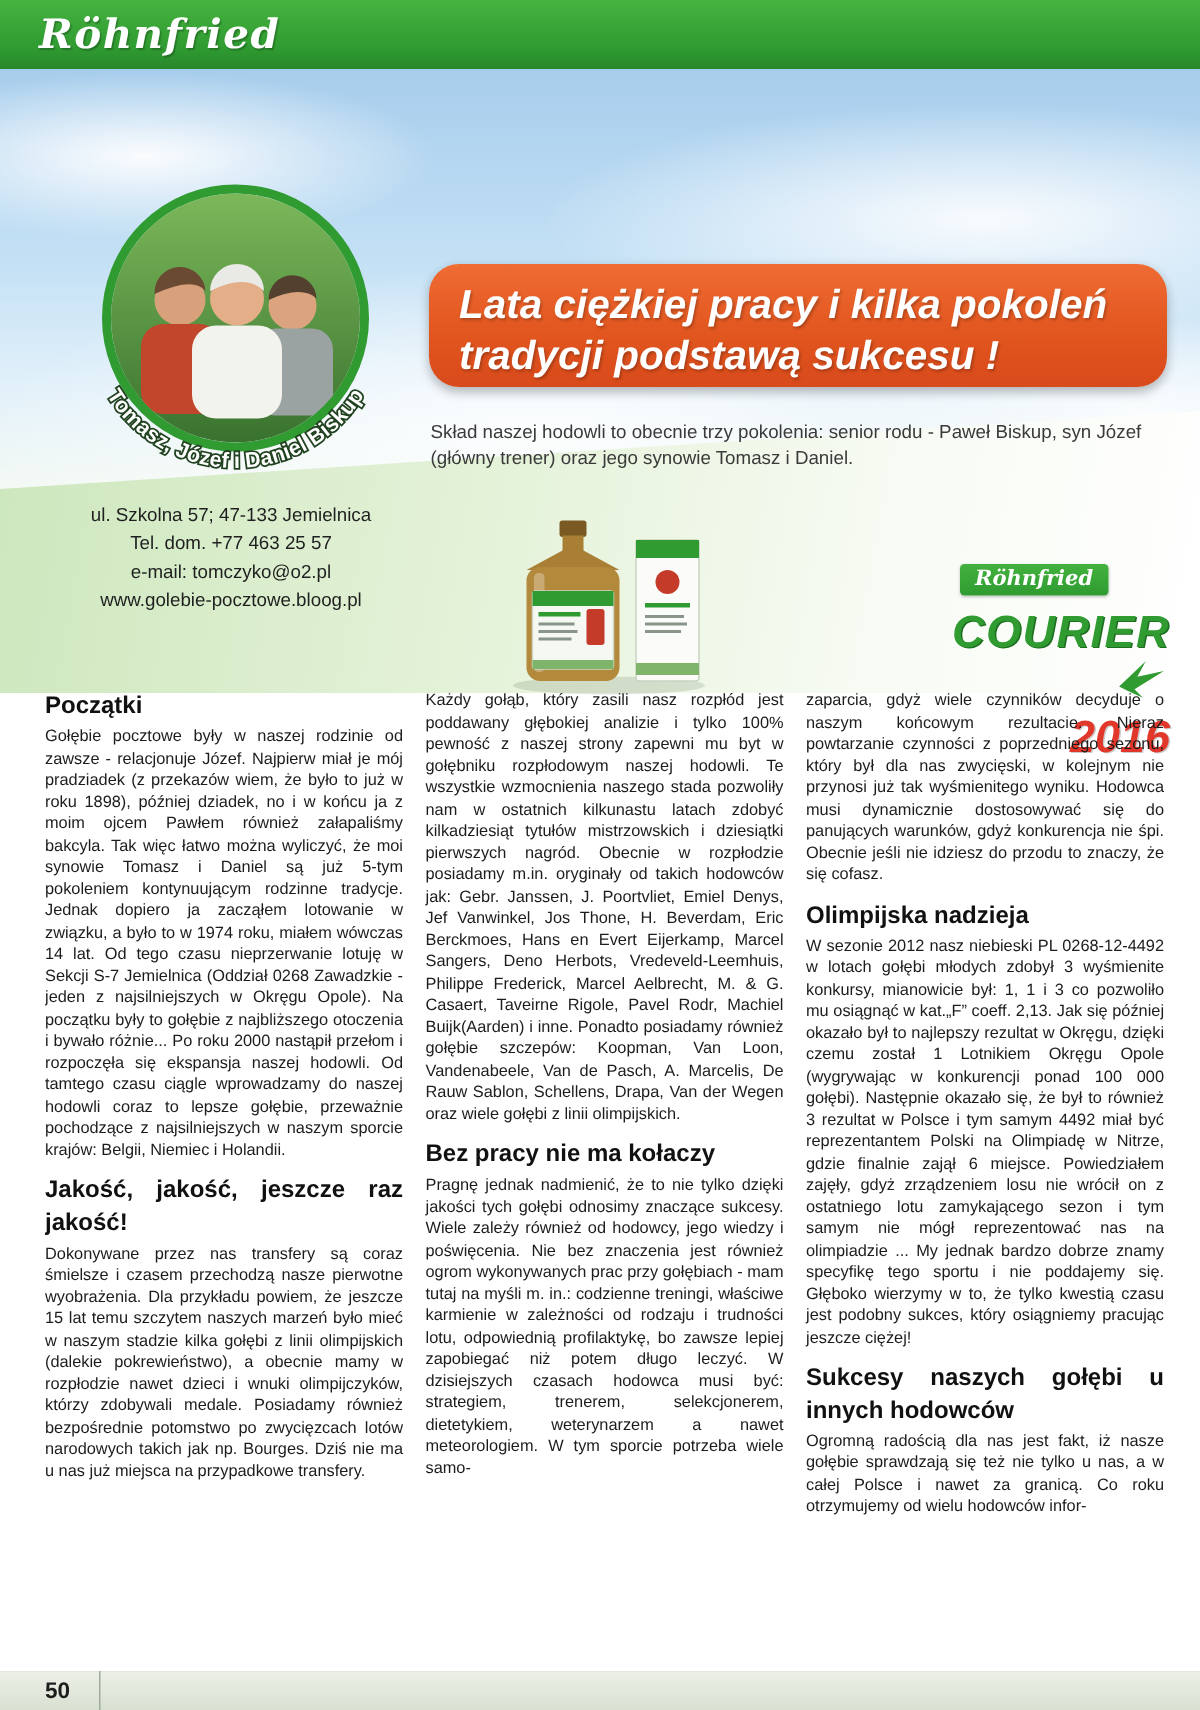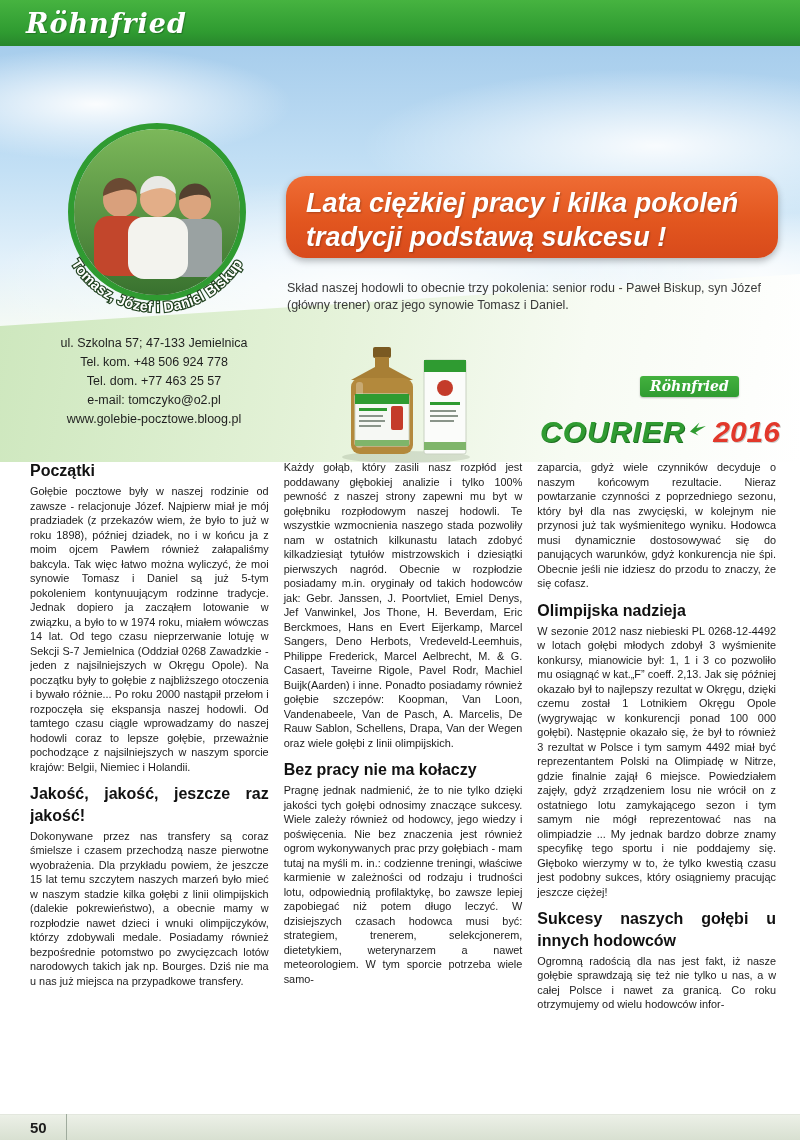--- a/index.html
+++ b/index.html
@@ -37,21 +37,21 @@
   .contact { position:absolute; left:20px; top:288px; width:268px; text-align:center; font-size:12.5px; color:#1f1f1f; line-height:1.52; }
 
   
   .products { position:absolute; left:328px; top:298px; }
 
   
   .courier { position:absolute; left:540px; top:330px; width:240px; }
   .courier-brand { display:inline-block; margin-left:100px; background:linear-gradient(180deg,#43b13e,#2f9b31); color:#fff;
     font-family:"DejaVu Serif", serif; font-style:italic; font-weight:bold; font-size:14px;
     padding:2px 10px 3px; border-radius:3px; box-shadow:0 1px 2px rgba(0,0,0,.25); }
-  .courier-row { display:flex; align-items:flex-start; margin-top:18px; }
+  .courier-row { display:flex; align-items:flex-end; margin-top:8px;flex-direction:column; }
   .courier-title { color:#2f9b31; font-weight:bold; font-style:italic; font-size:30px; letter-spacing:1px; text-shadow:1px 1px 0 #1d6e21; }
   .courier-year { color:#e2382b; font-weight:bold; font-style:italic; font-size:30px; margin-left:4px; text-shadow:1px 1px 0 rgba(0,0,0,.2); }
   .bird { margin:0 2px 8px 4px; }
 
   
   .article { position:absolute; left:30px; top:460px; width:746px; height:652px; display:flex; gap:15px; overflow:hidden; }
   .col { flex:1; font-size:10.9px; line-height:1.33; text-align:justify; color:#1c1c1c; }
   .col h3 { font-size:16px; color:#111; margin:9px 0 3px; }
   .col h3:first-child { margin-top:0; }
   .col p { margin:0 0 8px; }
@@ -109,21 +109,20 @@
 
     <div class="banner">
       <div>Lata ciężkiej pracy i kilka pokoleń</div>
       <div>tradycji podstawą sukcesu !</div>
     </div>
 
     <div class="intro">Skład naszej hodowli to obecnie trzy pokolenia:  senior rodu - Paweł Biskup, syn Józef (główny trener) oraz jego synowie Tomasz i Daniel.</div>
 
     <div class="contact">
       <div>ul. Szkolna 57; 47-133 Jemielnica</div>
-      <div>Tel. kom. +48 506 924 778</div>
       <div>Tel. dom. +77 463 25 57</div>
       <div>e-mail: tomczyko@o2.pl</div>
       <div>www.golebie-pocztowe.bloog.pl</div>
     </div>
 
     <div class="products">
       <svg width="150" height="120" viewBox="0 0 150 120">
         <ellipse cx="78" cy="113" rx="64" ry="6" fill="rgba(60,80,50,0.15)"></ellipse>
 
         <rect x="45" y="3" width="18" height="11" rx="2" fill="#7a5a22"></rect>

